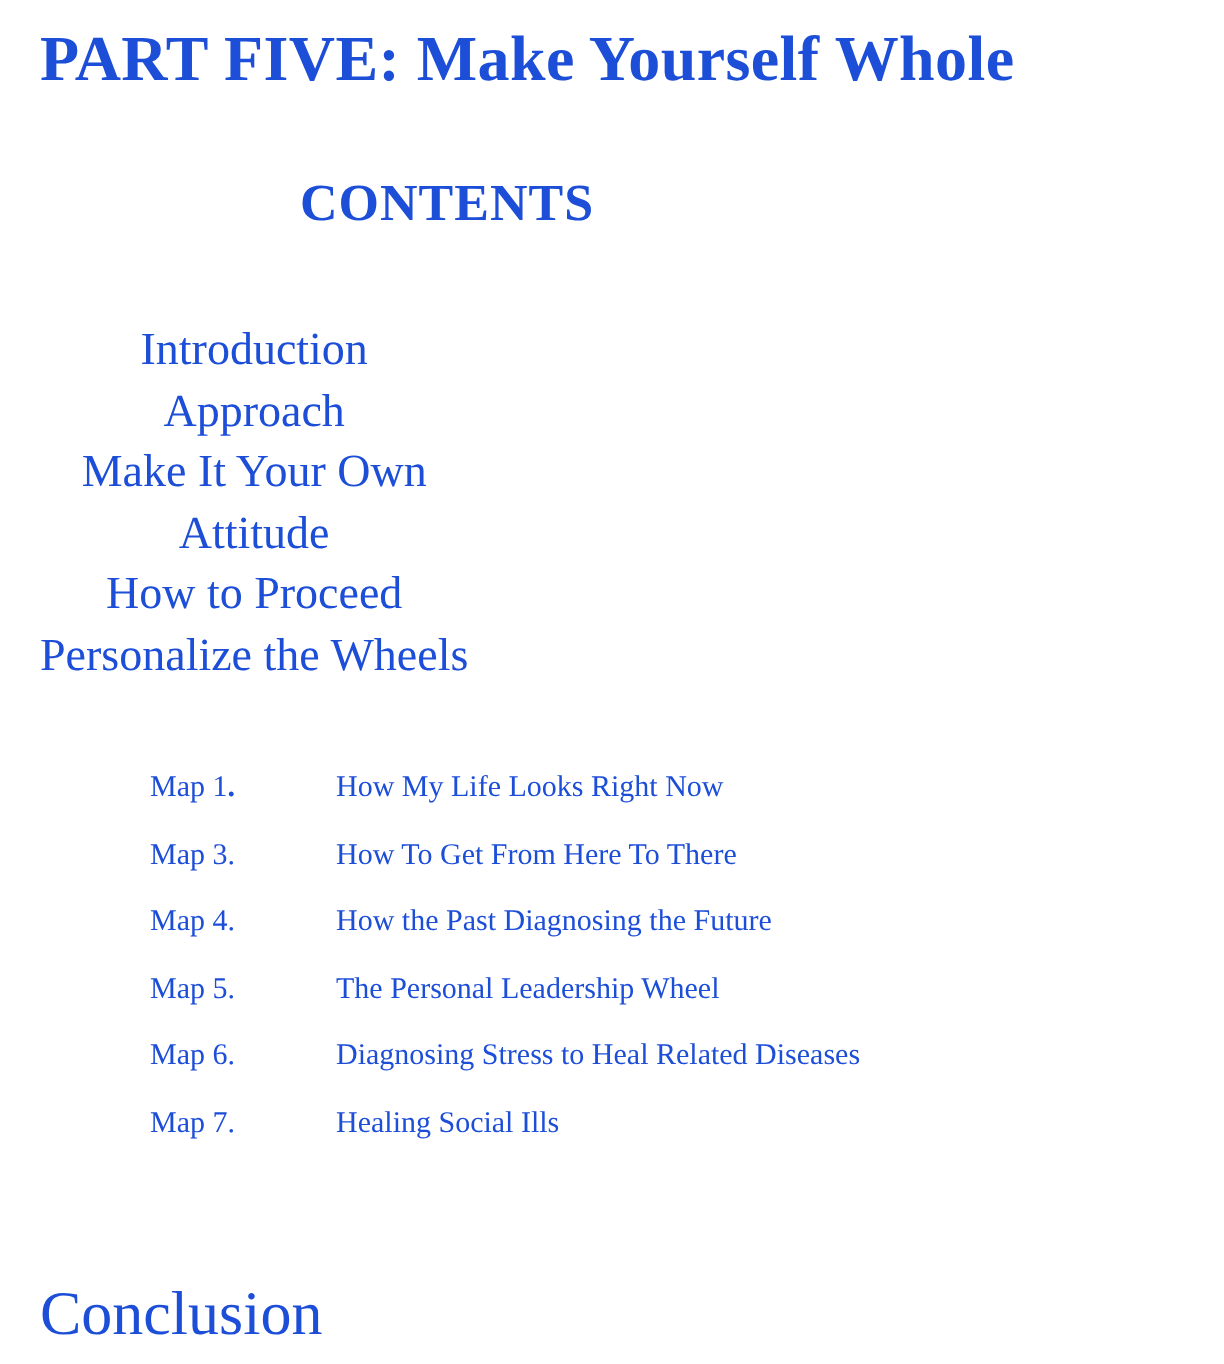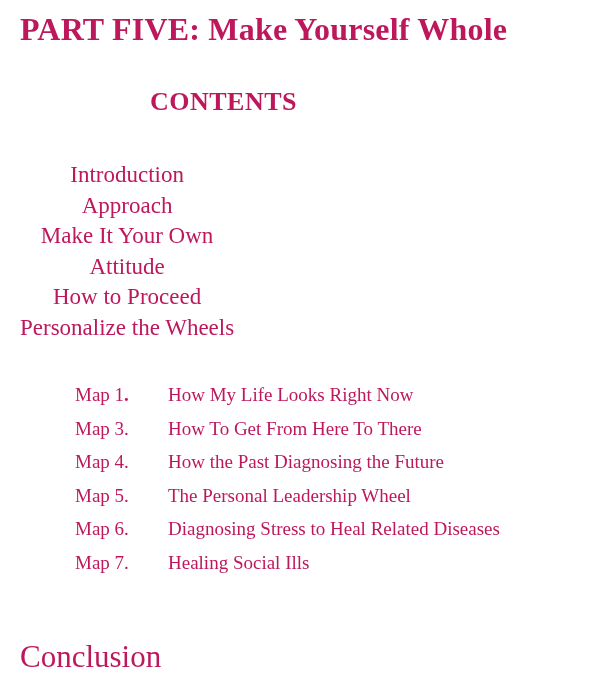--- a/index.html
+++ b/index.html
@@ -5,21 +5,21 @@
   html, body {
     margin: 0;
     padding: 0;
     background: #ffffff;
   }
   .page {
     position: relative;
     width: 612px;
     height: 682px;
     background: #ffffff;
-    color: #be185d;
+    color: #1d4ed8;
     font-family: "Liberation Serif", "DejaVu Serif", serif;
     overflow: hidden;
   }
   .part-title {
     position: absolute;
     left: 20px;
     top: 12px;
     margin: 0;
     font-size: 32px;
     line-height: 34px;
@@ -49,21 +49,21 @@
     line-height: 30.5px;
   }
   .section-list li {
     white-space: nowrap;
     text-align: center;
   }
   .map-list {
     position: absolute;
     left: 75px;
     top: 378px;
-    font-size: 19px;
+    font-size: 15px;
     line-height: 33.5px;
   }
   .map-row {
     display: flex;
     white-space: nowrap;
   }
   .map-label {
     flex: 0 0 93px;
     width: 93px;
   }

